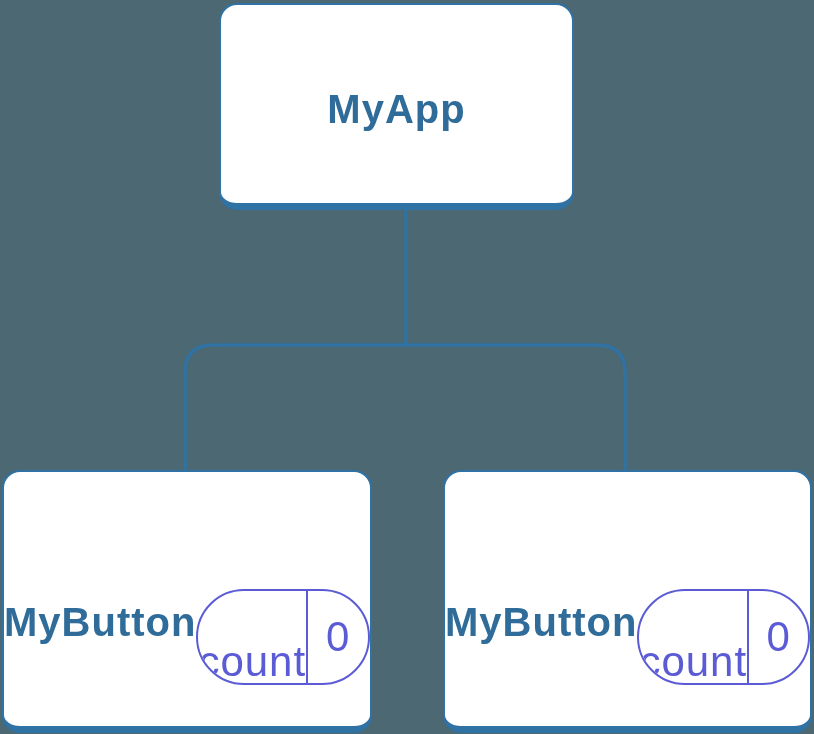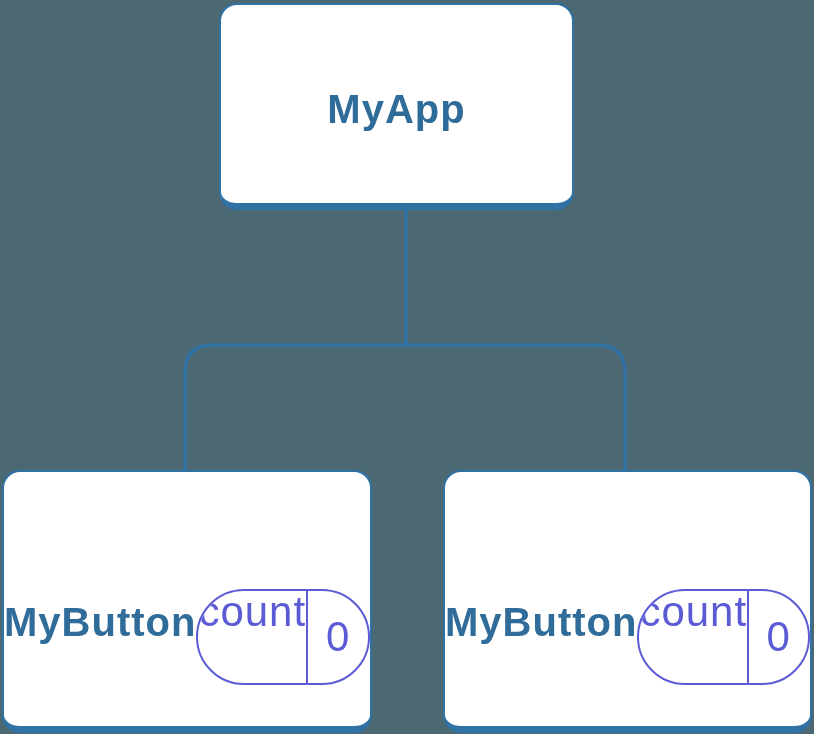--- a/index.html
+++ b/index.html
@@ -67,21 +67,21 @@
     border: 2.5px solid var(--purple, #5B5BD6);
     border-radius: 48px;
     display: flex;
     align-items: stretch;
     background: #ffffff;
     overflow: hidden;
   }
   .state-name-cell {
     flex: 1;
     display: flex;
-    align-items: flex-start;
+    align-items: flex-end;
     justify-content: center;
   }
   .state-value-cell {
     box-sizing: border-box;
     width: 89px;
     border-left: 2.5px solid var(--purple, #5B5BD6);
     display: flex;
     align-items: center;
     justify-content: center;
   }

